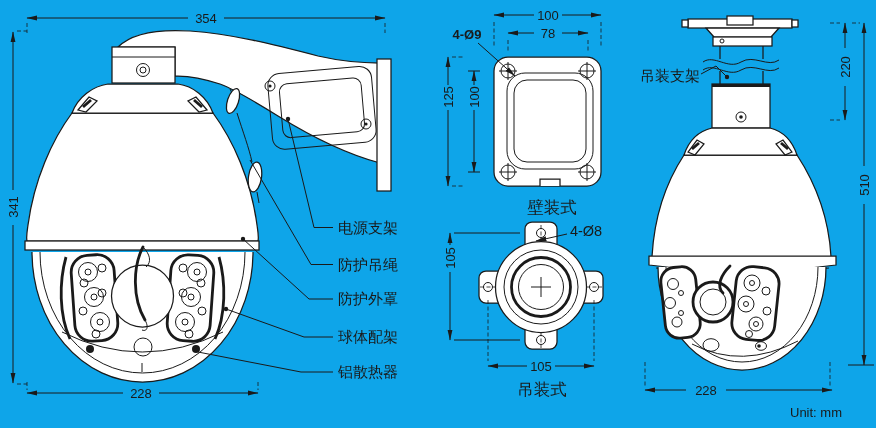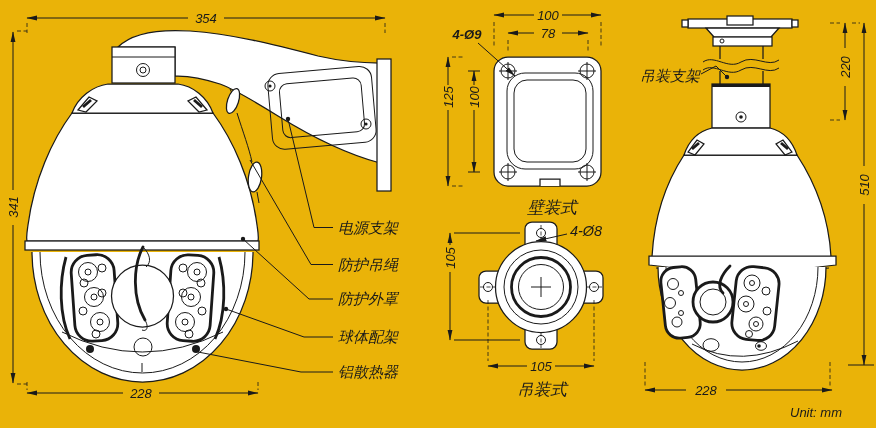--- a/index.html
+++ b/index.html
@@ -1,16 +1,16 @@
 <!DOCTYPE html>
 <html><head>
 <meta charset="utf-8">
 <style>
   html,body{margin:0;padding:0;background:#fff;}
-  #stage{position:relative;width:876px;height:428px;background:#eab308;overflow:hidden;font-style:italic;}
+  #stage{position:relative;width:876px;height:428px;background:#0ea5e9;overflow:hidden;}
   svg{display:block;}
   svg text{font-family:"Liberation Sans","DejaVu Sans",sans-serif;fill:#1a1a1a;}
   .dim{font-size:13px;}
   .dim-lg{font-size:14.5px;}
   .cjk{font-size:15px;}
   .cjk-title{font-size:16.5px;}
   .b{font-weight:bold;}
   .ln{stroke:#1a1a1a;stroke-width:1.25;fill:none;}
   .lnw{stroke:#1a1a1a;stroke-width:1.25;fill:#ffffff;}
   .lnt{stroke:#1a1a1a;stroke-width:1;fill:none;}

